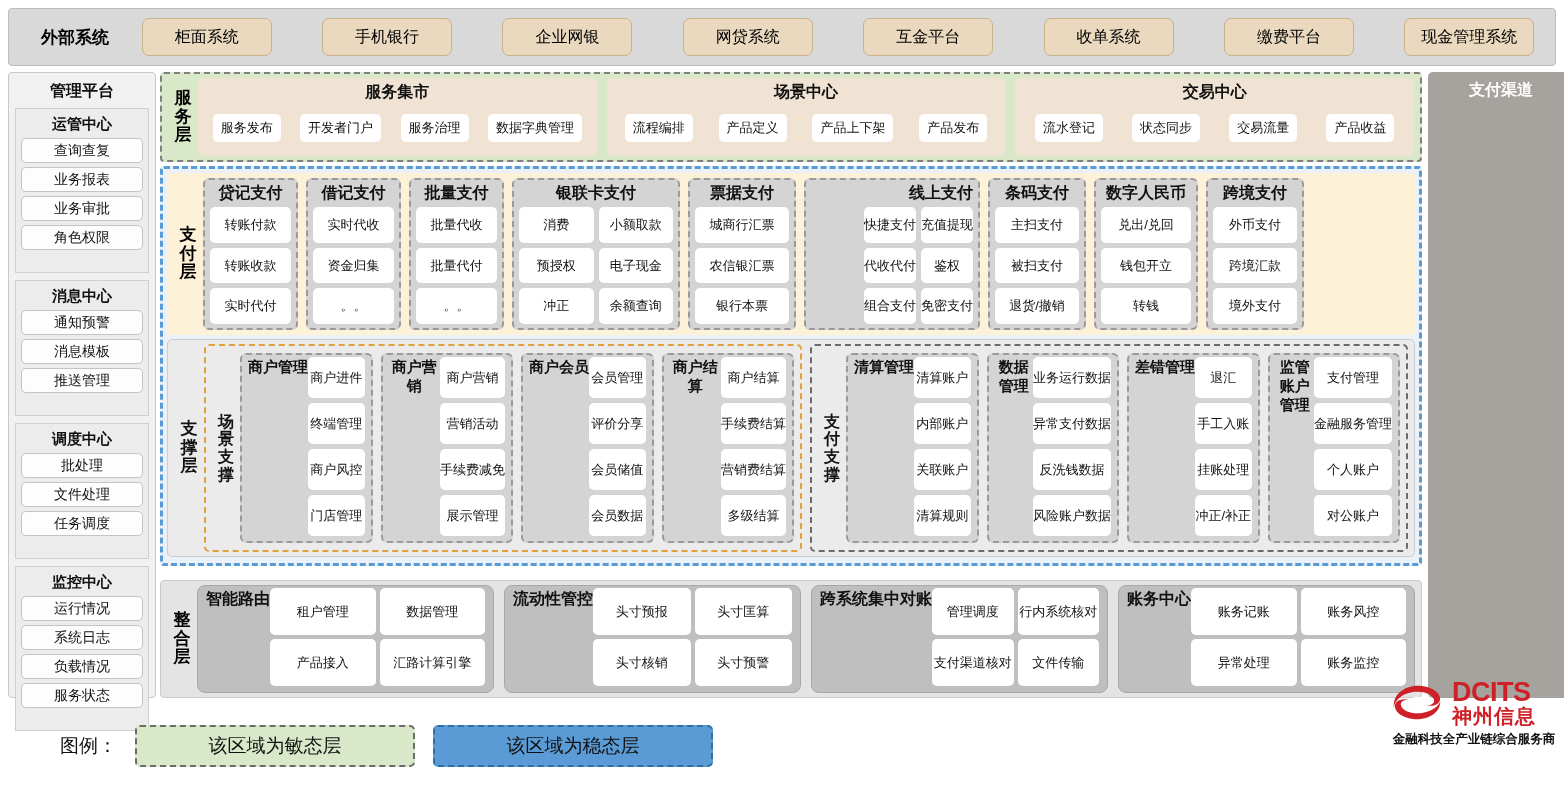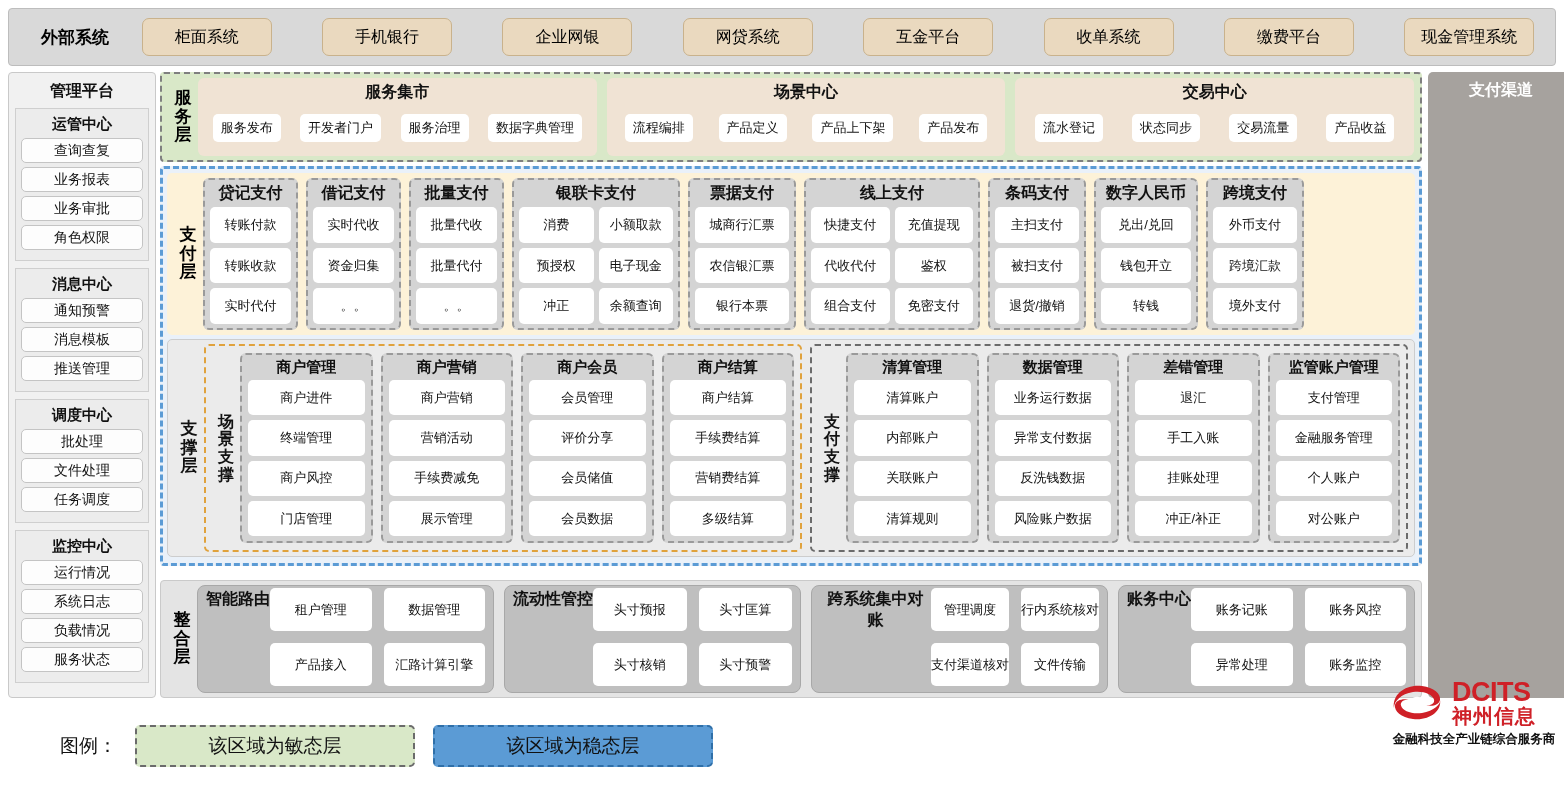--- a/index.html
+++ b/index.html
@@ -42,21 +42,21 @@
   .mgmt-title{font-size:16px;font-weight:bold;text-align:center;padding:4px 0 6px;}
   .mgmt-group{
     background:#ececec;border:1px solid #cfcfcf;border-radius:0;
     margin-bottom:7px;padding:4px 5px 6px;
   }
   .mgmt-group-title{font-size:15px;font-weight:bold;text-align:center;padding:2px 0 4px;}
   .mgmt-chip{
     height:25px;background:#fdfdfd;border:1px solid #c4c4c4;border-radius:5px;
     font-size:14px;margin-bottom:4px;
   }
-  .mgmt-chip:last-child{margin-bottom:4px;}
+  .mgmt-chip:last-child{margin-bottom:16px;}
 
   
   .svc-layer{
     position:absolute;left:160px;top:72px;width:1262px;height:90px;
     background:#d9e8c8;border:2px dashed #7f7f7f;border-radius:4px;
     box-sizing:border-box;display:flex;align-items:center;padding:4px 6px;
   }
   .side-label{
     flex:none;width:30px;font-size:17px;font-weight:bold;text-align:center;
     line-height:1.08;color:#000;
@@ -115,41 +115,41 @@
   }
   .sup-half.scene{border:2px dashed #e0a23c;}
   .sup-half.paysup{border:2px dashed #6b6b6b;}
   .sup-half-label{
     flex:none;width:28px;font-size:16px;font-weight:bold;text-align:center;line-height:1.1;
     display:flex;align-items:center;justify-content:center;
   }
   .sup-groups{flex:1;display:flex;gap:8px;height:190px;}
   .sup-group{
     flex:1;background:#d4d4d4;border:2px dashed #9a9a9a;border-radius:6px;
-    box-sizing:border-box;padding:2px 6px 5px;display:flex;flex-direction:column;
+    box-sizing:border-box;padding:2px 6px 5px;display:flex;flex-direction:row;
   }
   .sup-group-title{font-size:15px;font-weight:bold;text-align:center;padding:1px 0 3px;}
   .sup-chips{flex:1;display:flex;flex-direction:column;gap:5px;}
   .sup-chip{
     flex:1;background:#ffffff;border-radius:5px;font-size:13px;white-space:nowrap;
   }
 
   
   .int-layer{
     position:absolute;left:160px;top:580px;width:1262px;height:118px;
     background:#e4e4e4;border:1px solid #cacaca;border-radius:4px;
     box-sizing:border-box;display:flex;align-items:center;padding:4px 6px;
   }
   .int-groups{flex:1;display:flex;gap:10px;height:108px;}
   .int-group{
     flex:1;background:#bfbfbf;border:1px solid #a8a8a8;border-radius:8px;
     box-sizing:border-box;padding:2px 8px 6px;display:flex;flex-direction:row;
   }
   .int-group-title{font-size:16px;font-weight:bold;text-align:center;padding:1px 0 3px;}
-  .int-grid{flex:1;display:grid;grid-template-columns:1fr 1fr;gap:12px;}
+  .int-grid{flex:1;display:grid;grid-template-columns:1fr 1fr;gap:4px;}
   .int-chip{background:#ffffff;border-radius:5px;font-size:13px;white-space:nowrap;}
 
   
   .chan{
     position:absolute;left:1428px;top:72px;width:146px;height:626px;
     background:#a6a29e;border-radius:5px;box-sizing:border-box;padding:5px 8px;
   }
   .chan-title{font-size:16px;font-weight:bold;color:#ffffff;text-align:center;padding:3px 0 6px;}
   .chan-chip{
     height:32px;background:#ededed;border-radius:6px;font-size:14px;margin-bottom:6px;
@@ -303,21 +303,21 @@
             </div>
           </div>
           <div class="pay-group" style="width: 108px; flex: 0 0 108px;">
             <div class="pay-group-title">票据支付</div>
             <div class="pay-grid c1">
               <div class="chip pay-chip">城商行汇票</div>
               <div class="chip pay-chip">农信银汇票</div>
               <div class="chip pay-chip">银行本票</div>
             </div>
           </div>
-          <div class="pay-group" style="width: 176px; flex: 0 0 176px;">
+          <div class="pay-group" style="width: 176px; flex: 0 0 176px; align-items: flex-end;">
             <div class="pay-group-title">线上支付</div>
             <div class="pay-grid c2">
               <div class="chip pay-chip">快捷支付</div>
               <div class="chip pay-chip">充值提现</div>
               <div class="chip pay-chip">代收代付</div>
               <div class="chip pay-chip">鉴权</div>
               <div class="chip pay-chip">组合支付</div>
               <div class="chip pay-chip">免密支付</div>
             </div>
           </div>

